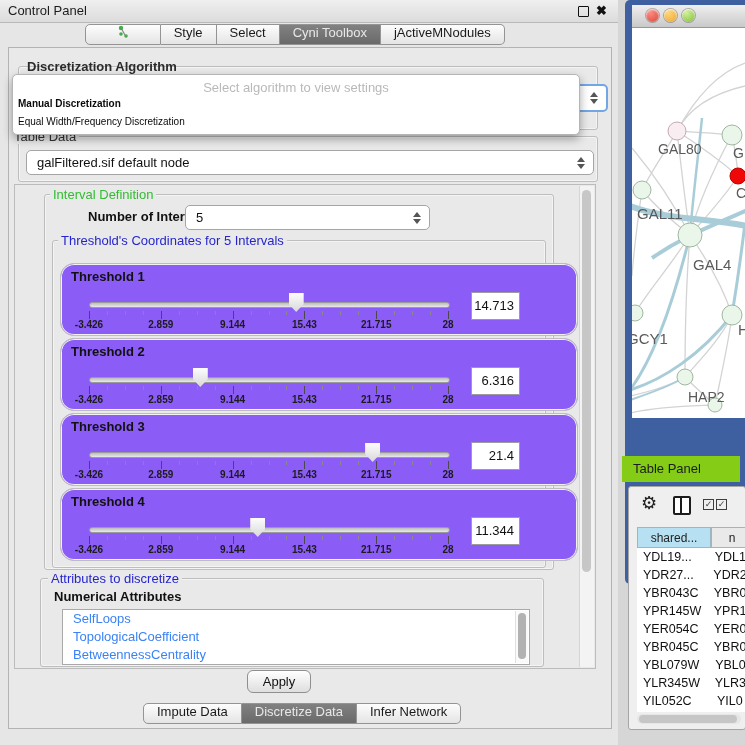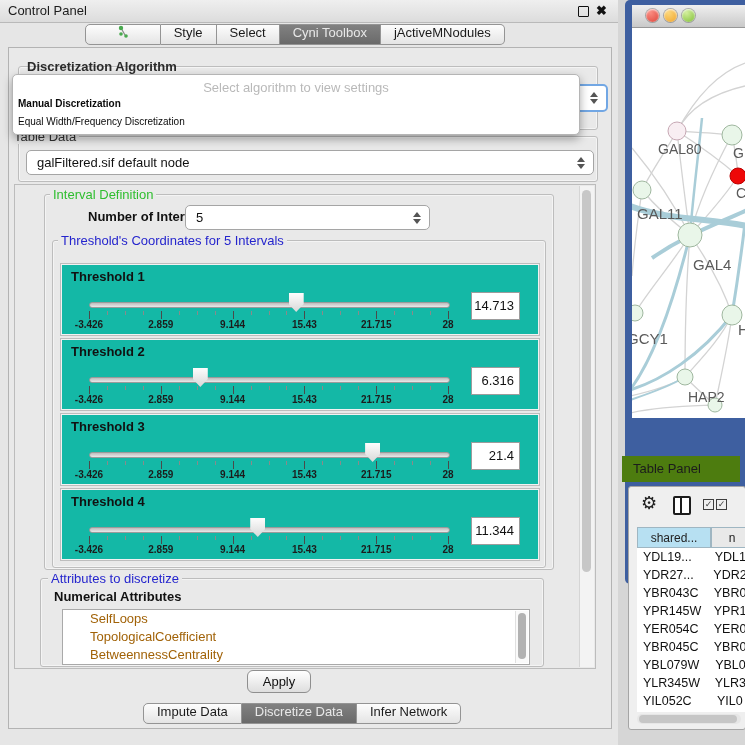--- a/index.html
+++ b/index.html
@@ -51,60 +51,60 @@
   .algo-opt{position:absolute;left:5px;font-size:10px;color:#0a0a0a;white-space:nowrap;}
   .algo-opt.bold{font-weight:bold;}
 
   
   #viewport{left:14px;top:184px;width:580px;height:483px;border:1px solid #bcbcbc;background:#e9e9e9;}
   #vp-scroll-track{right:1px;top:1px;width:14px;height:481px;background:#f3f3f3;border-left:1px solid #d5d5d5;}
   #vp-scroll-thumb{left:2px;top:4px;width:9px;height:382px;border-radius:5px;background:#c7c7c7;}
 
   
   .thr{position:absolute;left:60px;width:478px;height:71px;border:1px solid #bdbdbd;
-    border-radius:0;box-shadow:inset 0 0 0 1px #f2f2f2;background:#14b8a6;}
+    border-radius:14px;box-shadow:inset 0 0 0 1px #f2f2f2;background:#8b5cf6;padding-left:38px;}
   .thr-title{position:absolute;left:10px;top:5px;font-weight:bold;font-size:13px;color:#111;}
   .thr-track{position:absolute;left:28px;top:38px;width:359px;height:4px;border-radius:3px;
     background:linear-gradient(#bdbdbd,#e9e9e9);border:1px solid #9b9b9b;}
   .thr-thumb{position:absolute;top:29px;width:15px;height:19px;
     background:linear-gradient(#fdfdfd,#d8d8d8);
     clip-path:polygon(0 0,100% 0,100% 58%,50% 100%,0 58%);
     filter:drop-shadow(0 0 1px #8a8a8a);}
   .tick{position:absolute;width:1px;background:#4a4a4a;top:47px;}
   .tick-label{position:absolute;top:55px;transform:translateX(-50%);
     font-size:10px;font-weight:700;color:#1c1c1c;white-space:nowrap;}
   .thr-value{position:absolute;left:410px;top:28px;width:42px;height:26px;background:#fff;
     border:1px solid #9c9c9c;font-size:13px;color:#111;text-align:right;
     line-height:26px;padding-right:5px;}
 
   
   #attr-list{left:62px;top:609px;width:466px;height:54px;background:#fff;
     border:1px solid #a9a9a9;overflow:hidden;}
-  .attr-item{font-size:13px;color:#a16207;line-height:18px;padding-left:27px;white-space:nowrap;}
+  .attr-item{font-size:13px;color:#3b82f6;line-height:18px;padding-left:10px;white-space:nowrap;}
   #attr-scroll{position:absolute;right:1px;top:1px;width:12px;height:52px;background:#fafafa;border-left:1px solid #e0e0e0;}
   #attr-thumb{position:absolute;left:1.5px;top:2px;width:8px;height:46px;background:#b2b2b2;border-radius:4px;}
 
   #apply-btn{left:247px;top:670px;width:62px;height:21px;border:1px solid #8f8f8f;border-radius:6px;
     background:linear-gradient(#ffffff,#dedede);font-size:13px;color:#111;
     text-align:center;line-height:21px;}
 
   
   #net-window{left:625px;top:0;width:120px;height:584px;background:var(--frame-blue);
     border-radius:5px 0 0 5px;}
   #net-titlebar{left:7px;top:5px;width:113px;height:22px;
     background:linear-gradient(#efefef,#c9c9c9);border-bottom:1px solid #979797;}
   .light{position:absolute;top:4px;width:13px;height:13px;border-radius:50%;
     box-shadow:inset 0 1px 2px rgba(255,255,255,.8),0 0 0 1px rgba(0,0,0,.25);}
   #net-canvas{left:7px;top:28px;width:113px;height:390px;background:#fff;overflow:hidden;}
   #net-canvas svg{display:block;}
   .edge{fill:none;stroke:#d3d3d3;stroke-width:1.3;}
   .tedge{fill:none;stroke:#a9cdd8;}
   .node-label{fill:#5a5a5a;font-family:"Liberation Sans",sans-serif;}
 
-  #table-panel-header{left:622px;top:456px;width:118px;height:26px;background:#4d7c0f;}
+  #table-panel-header{left:622px;top:456px;width:118px;height:26px;background:#84cc16;}
   #table-panel-title{left:11px;top:0;line-height:26px;font-size:13px;color:#1c1c1c;}
   #table-window{left:628px;top:486px;width:116px;height:242px;background:#efefef;
     border:1px solid #a5a5a5;border-radius:3px;}
   #gear-icon{left:12px;top:5px;font-size:18px;color:#222;}
   #col-icon{left:44px;top:9px;width:14px;height:15px;border:2px solid #1c1c1c;border-radius:2px;background:#fff;}
   #col-icon:before{content:"";position:absolute;left:5px;top:0;width:2px;height:15px;background:#1c1c1c;}
   .cb-icon{position:absolute;top:12px;width:9px;height:9px;border:1.5px solid #3d3d3d;
     font-size:9px;line-height:9px;color:#3d3d3d;text-align:center;}
   #tbl-header{position:absolute;left:8px;top:40px;height:21px;display:flex;font-size:12px;color:#222;}
   .th-cell{border:1px solid #9fb6c2;background:#e9e9e9;display:flex;align-items:center;

